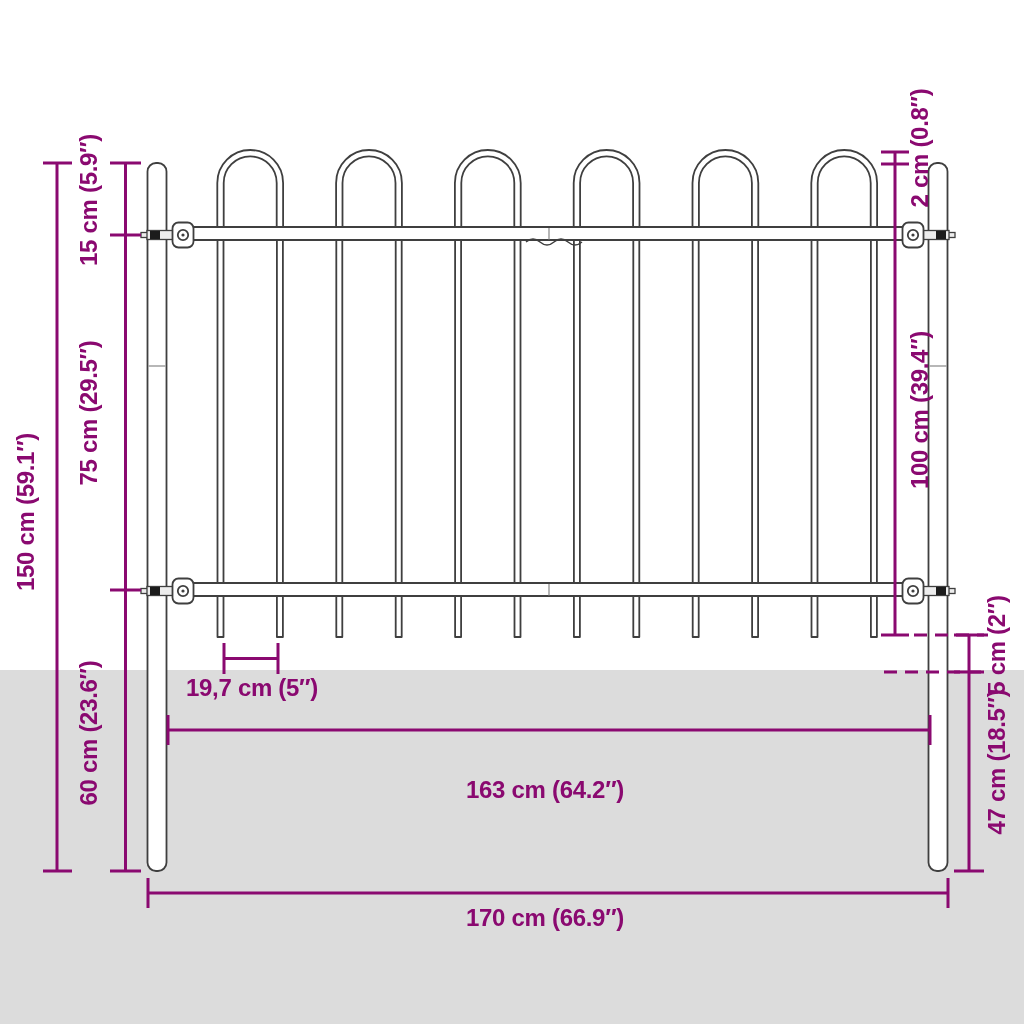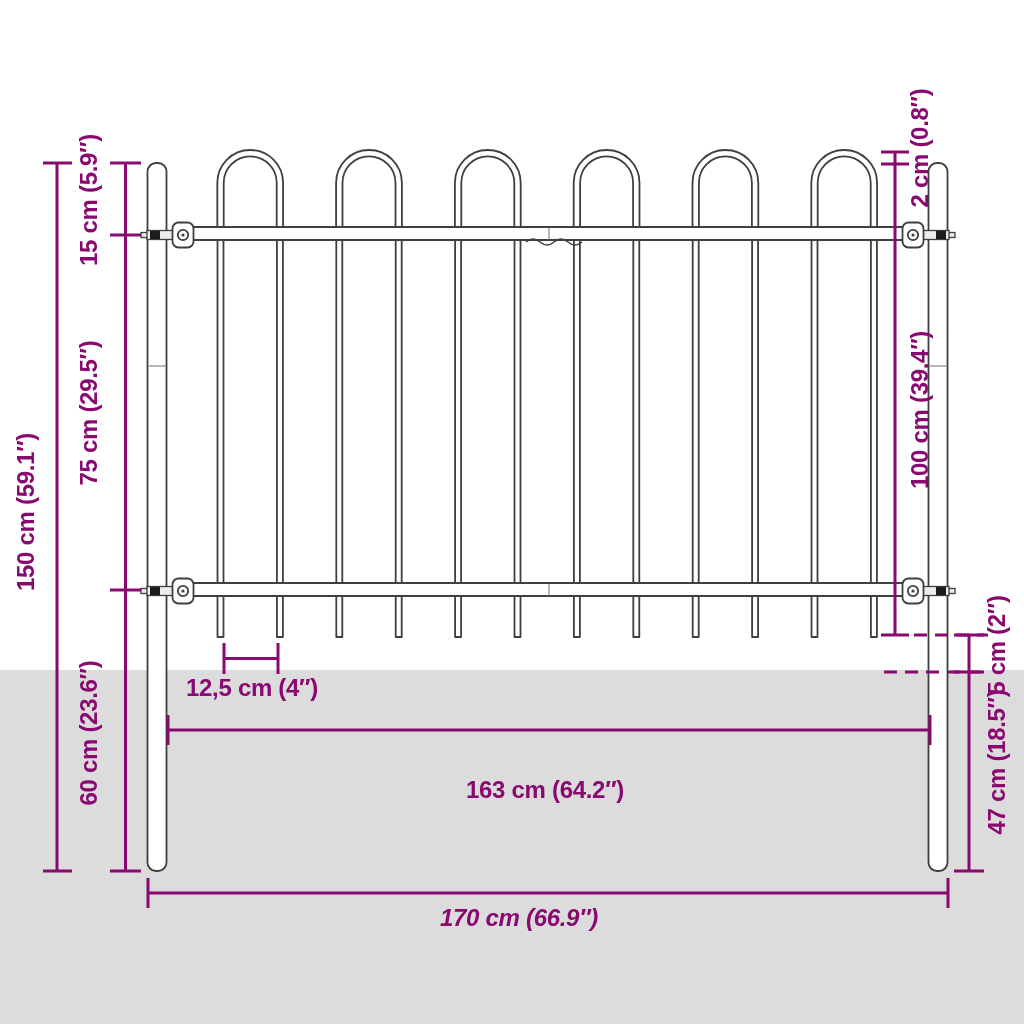--- a/index.html
+++ b/index.html
@@ -162,15 +162,15 @@
 
   <div class="dim-label vert" style="left:26px;top:512px;">150 cm (59.1″)</div>
   <div class="dim-label vert" style="left:89px;top:200px;">15 cm (5.9″)</div>
   <div class="dim-label vert" style="left:89px;top:413px;">75 cm (29.5″)</div>
   <div class="dim-label vert" style="left:89px;top:733px;">60 cm (23.6″)</div>
   <div class="dim-label vert" style="left:920px;top:148px;">2 cm (0.8″)</div>
   <div class="dim-label vert" style="left:920px;top:410px;">100 cm (39.4″)</div>
   <div class="dim-label vert" style="left:997px;top:645px;">5 cm (2″)</div>
   <div class="dim-label vert" style="left:997px;top:762px;">47 cm (18.5″)</div>
   <div class="dim-label" style="left:545px;top:790px;">163 cm (64.2″)</div>
-  <div class="dim-label" style="left:519px;top:918px;font-style:italic;">170 cm (66.9″)</div>
-  <div class="dim-label" style="left:252px;top:688px;">12,5 cm (4″)</div>
+  <div class="dim-label" style="left:545px;top:918px;">170 cm (66.9″)</div>
+  <div class="dim-label" style="left:252px;top:688px;">19,7 cm (5″)</div>
 </div>
 
 </body></html>

